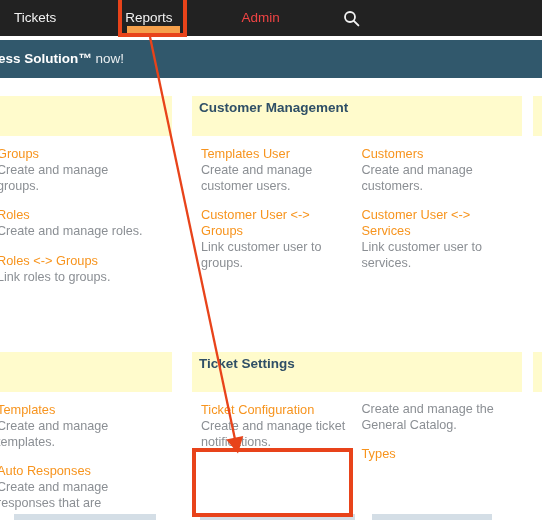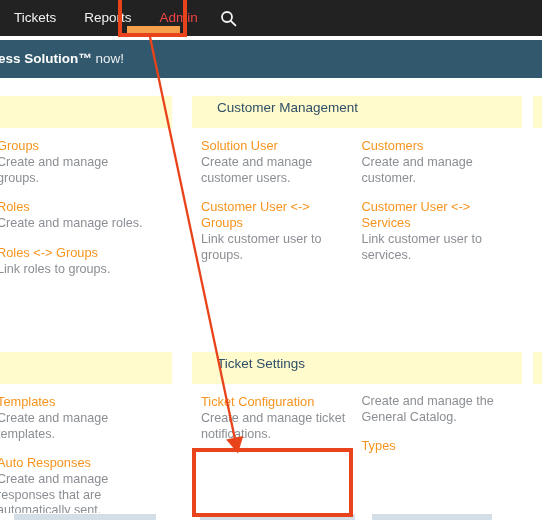--- a/index.html
+++ b/index.html
@@ -39,20 +39,21 @@
     background: #222222;
   }
 
   .nav-items {
     position: absolute;
     left: 0;
     top: 0;
     height: 36px;
     display: flex;
     align-items: center;
+    gap: 41px;
   }
 
   .nav-item {
     color: #f2f2f2;
     font-size: 13.5px;
     line-height: 36px;
     height: 36px;
     padding: 0 14px;
     white-space: nowrap;
     cursor: pointer;
@@ -110,27 +111,28 @@
     height: 442px;
     background: #ffffff;
   }
 
   .block {
     position: absolute;
   }
 
   .block-header {
     background: #fffbcc;
-    height: 32px;
+    height: 40px;
     line-height: 24px;
     color: #2f4f66;
     font-size: 13.5px;
-    padding-left: 25px;
+    padding-left: 7px;
     white-space: nowrap;
     overflow: hidden;
+    font-weight: bold;
   }
 
   .block-body {
     display: flex;
     padding-top: 10px;
   }
 
   .col {
     padding-right: 12px;
   }
@@ -293,32 +295,32 @@
           </div>
         </div>
       </div>
     </div>
 
     <div class="block" id="block-customer-management">
       <div class="block-header">Customer Management</div>
       <div class="block-body">
         <div class="col">
           <div class="entry">
-            <div class="entry-title">Solution User</div>
+            <div class="entry-title">Templates User</div>
             <div class="entry-desc">Create and manage customer users.</div>
           </div>
           <div class="entry">
             <div class="entry-title">Customer User &lt;-&gt; Groups</div>
             <div class="entry-desc">Link customer user to groups.</div>
           </div>
         </div>
         <div class="col">
           <div class="entry">
             <div class="entry-title">Customers</div>
-            <div class="entry-desc">Create and manage customer.</div>
+            <div class="entry-desc">Create and manage customers.</div>
           </div>
           <div class="entry">
             <div class="entry-title">Customer User &lt;-&gt; Services</div>
             <div class="entry-desc">Link customer user to services.</div>
           </div>
         </div>
       </div>
     </div>
 
     <div class="block" id="block-clipped-top">

